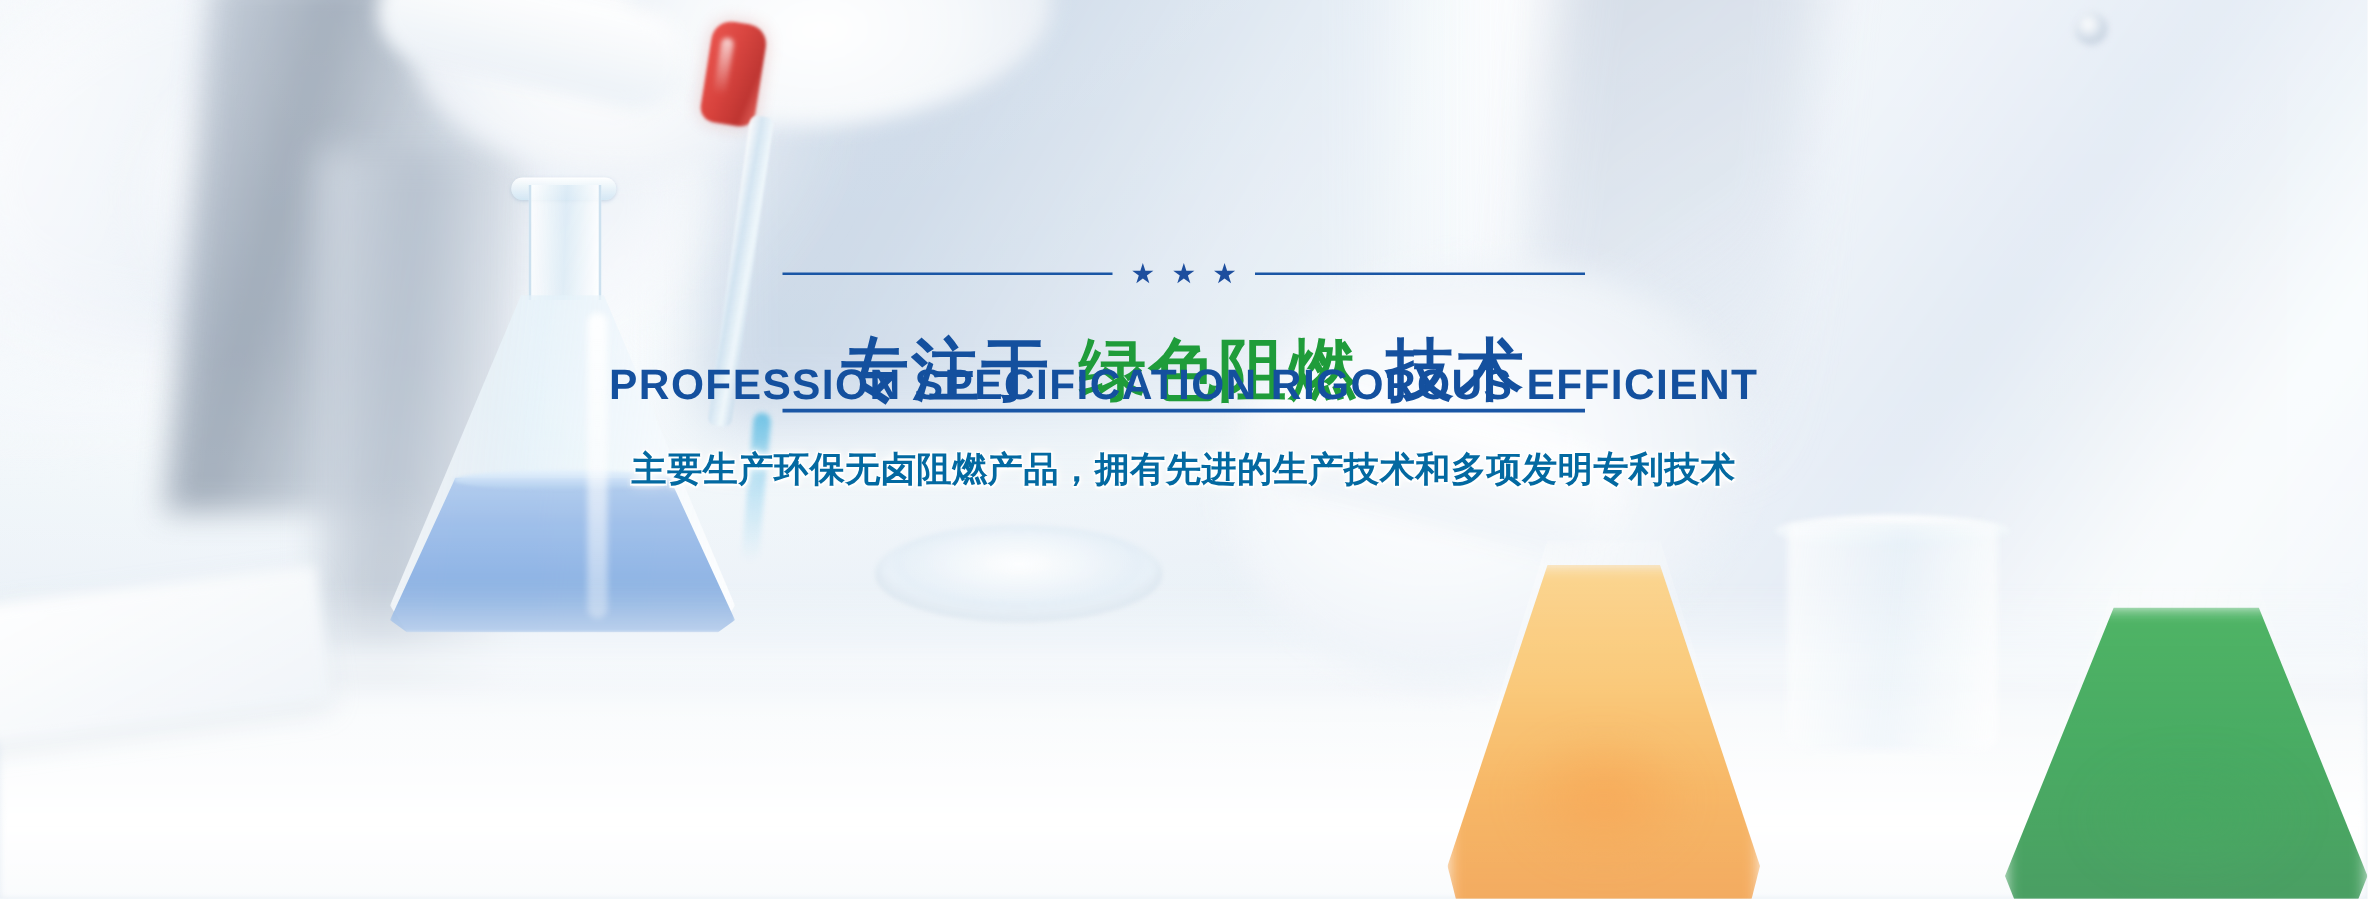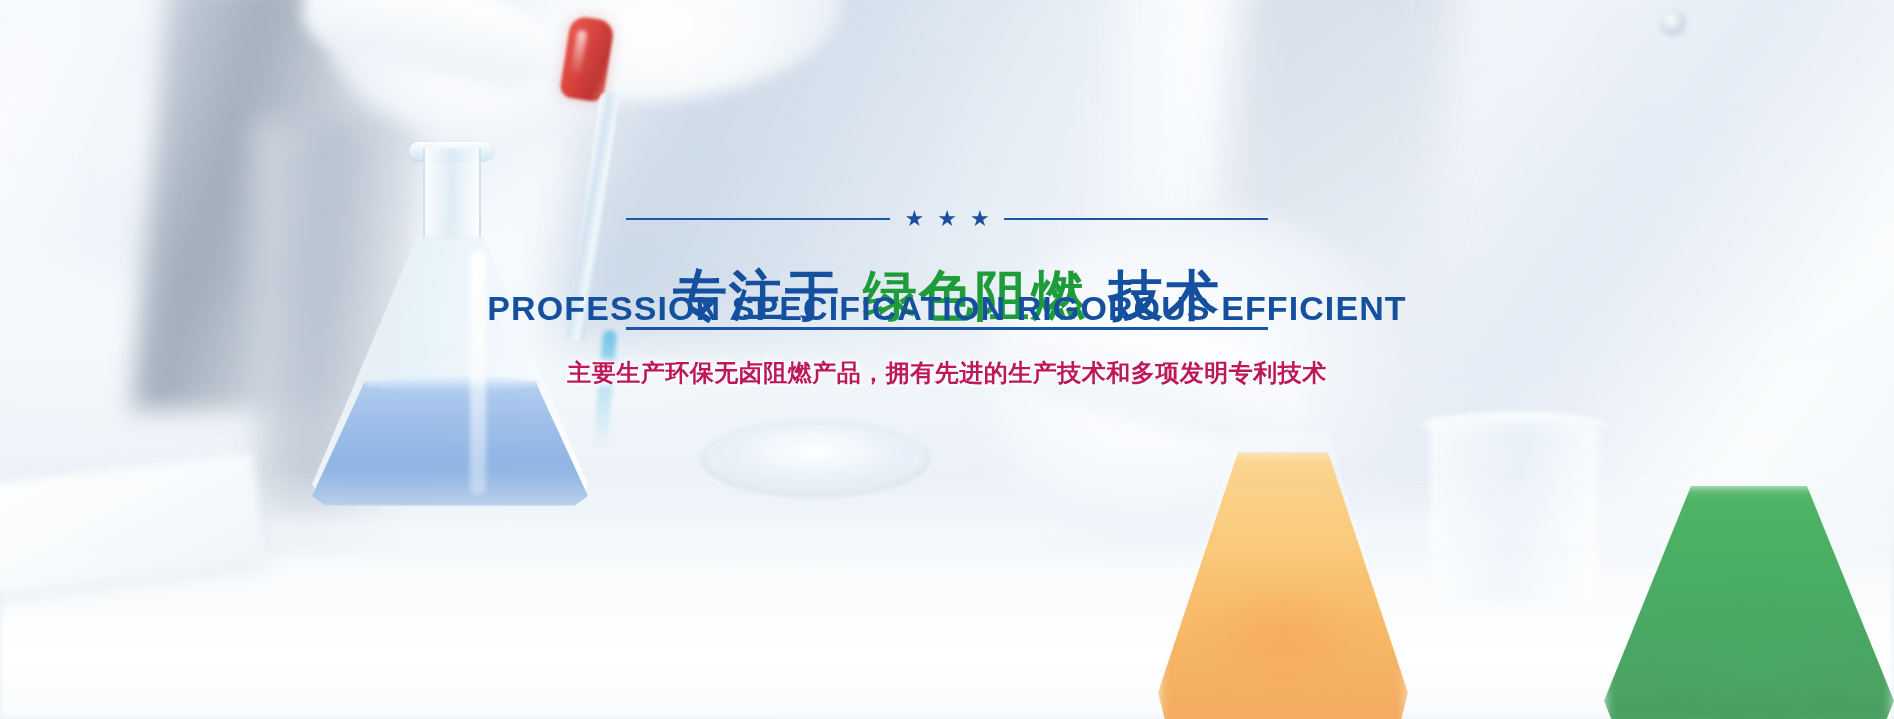--- a/index.html
+++ b/index.html
@@ -286,21 +286,21 @@
   }
 
   .subtitle{
     position:absolute;top:289px;left:50%;transform:translateX(-50%);
     color:#14509e;font-size:34px;font-weight:700;letter-spacing:1.1px;
     white-space:nowrap;
   }
 
   .tagline{
     position:absolute;top:357px;left:50%;transform:translateX(-50%);
-    color:#be185d;font-size:24px;font-weight:700;letter-spacing:.5px;
+    color:#0369a1;font-size:28px;font-weight:700;letter-spacing:.5px;
     white-space:nowrap;
     font-family:"DejaVu Sans","Liberation Sans",sans-serif;
     text-shadow:
       0 0 6px #fff, 0 0 6px #fff, 1px 1px 0 #fff, -1px -1px 0 #fff,
       1px -1px 0 #fff, -1px 1px 0 #fff, 0 0 12px rgba(255,255,255,.95);
   }
 </style>
 </head>
 <body>
 

